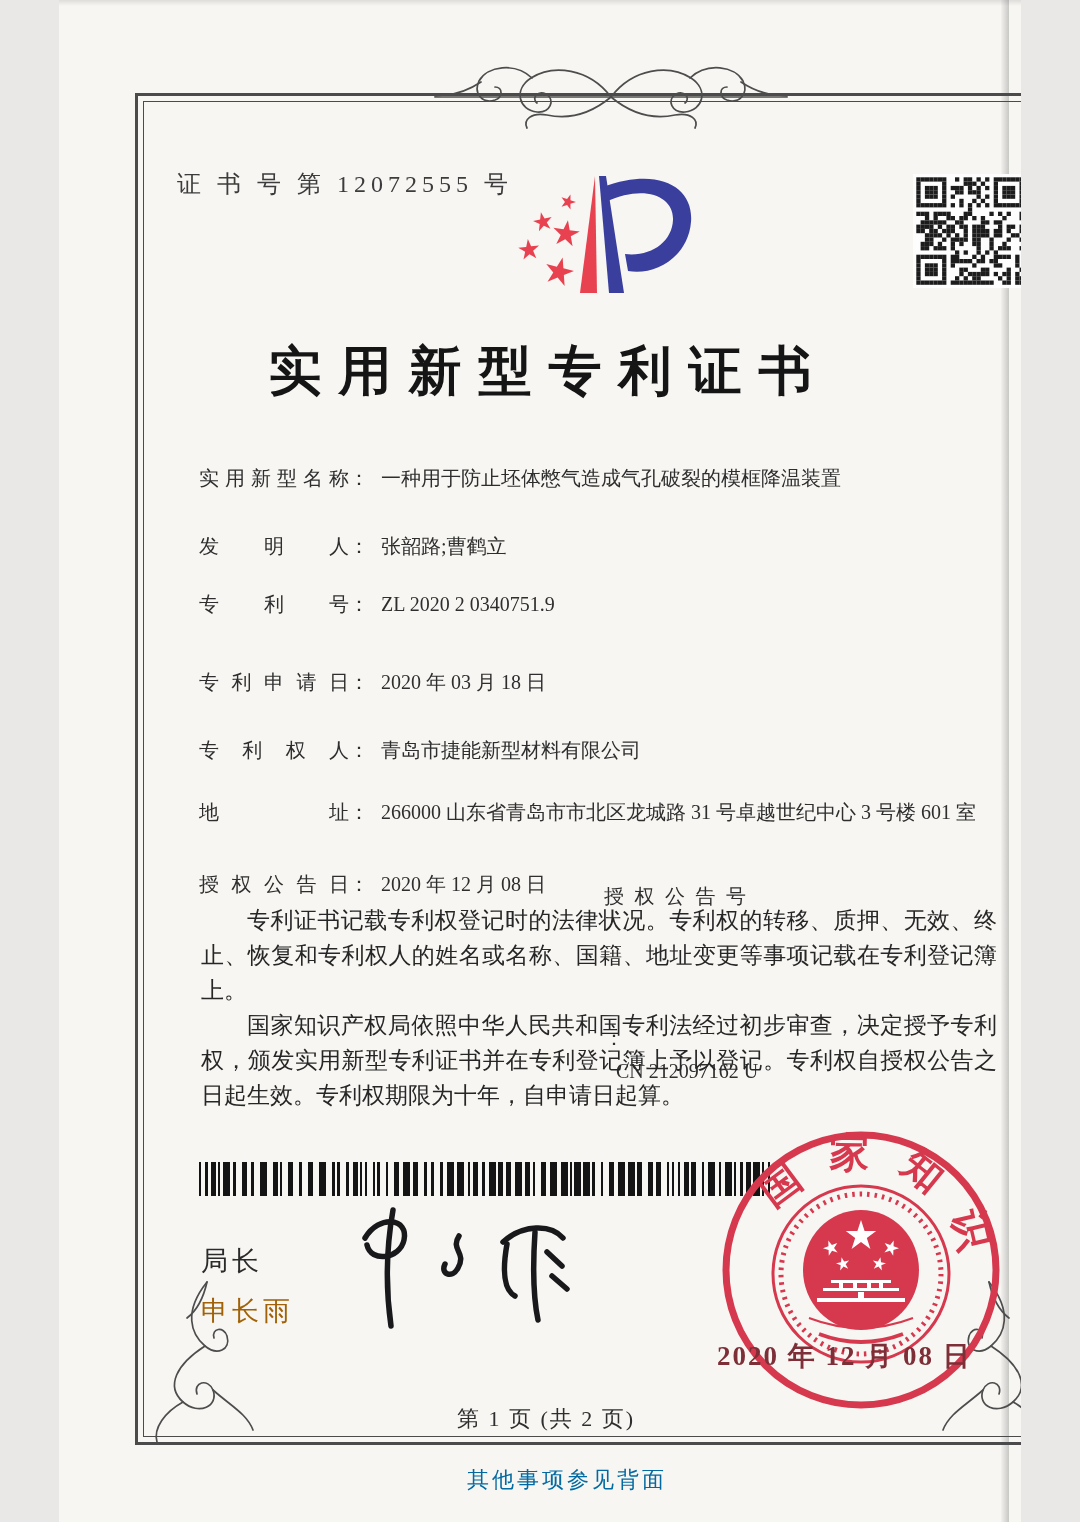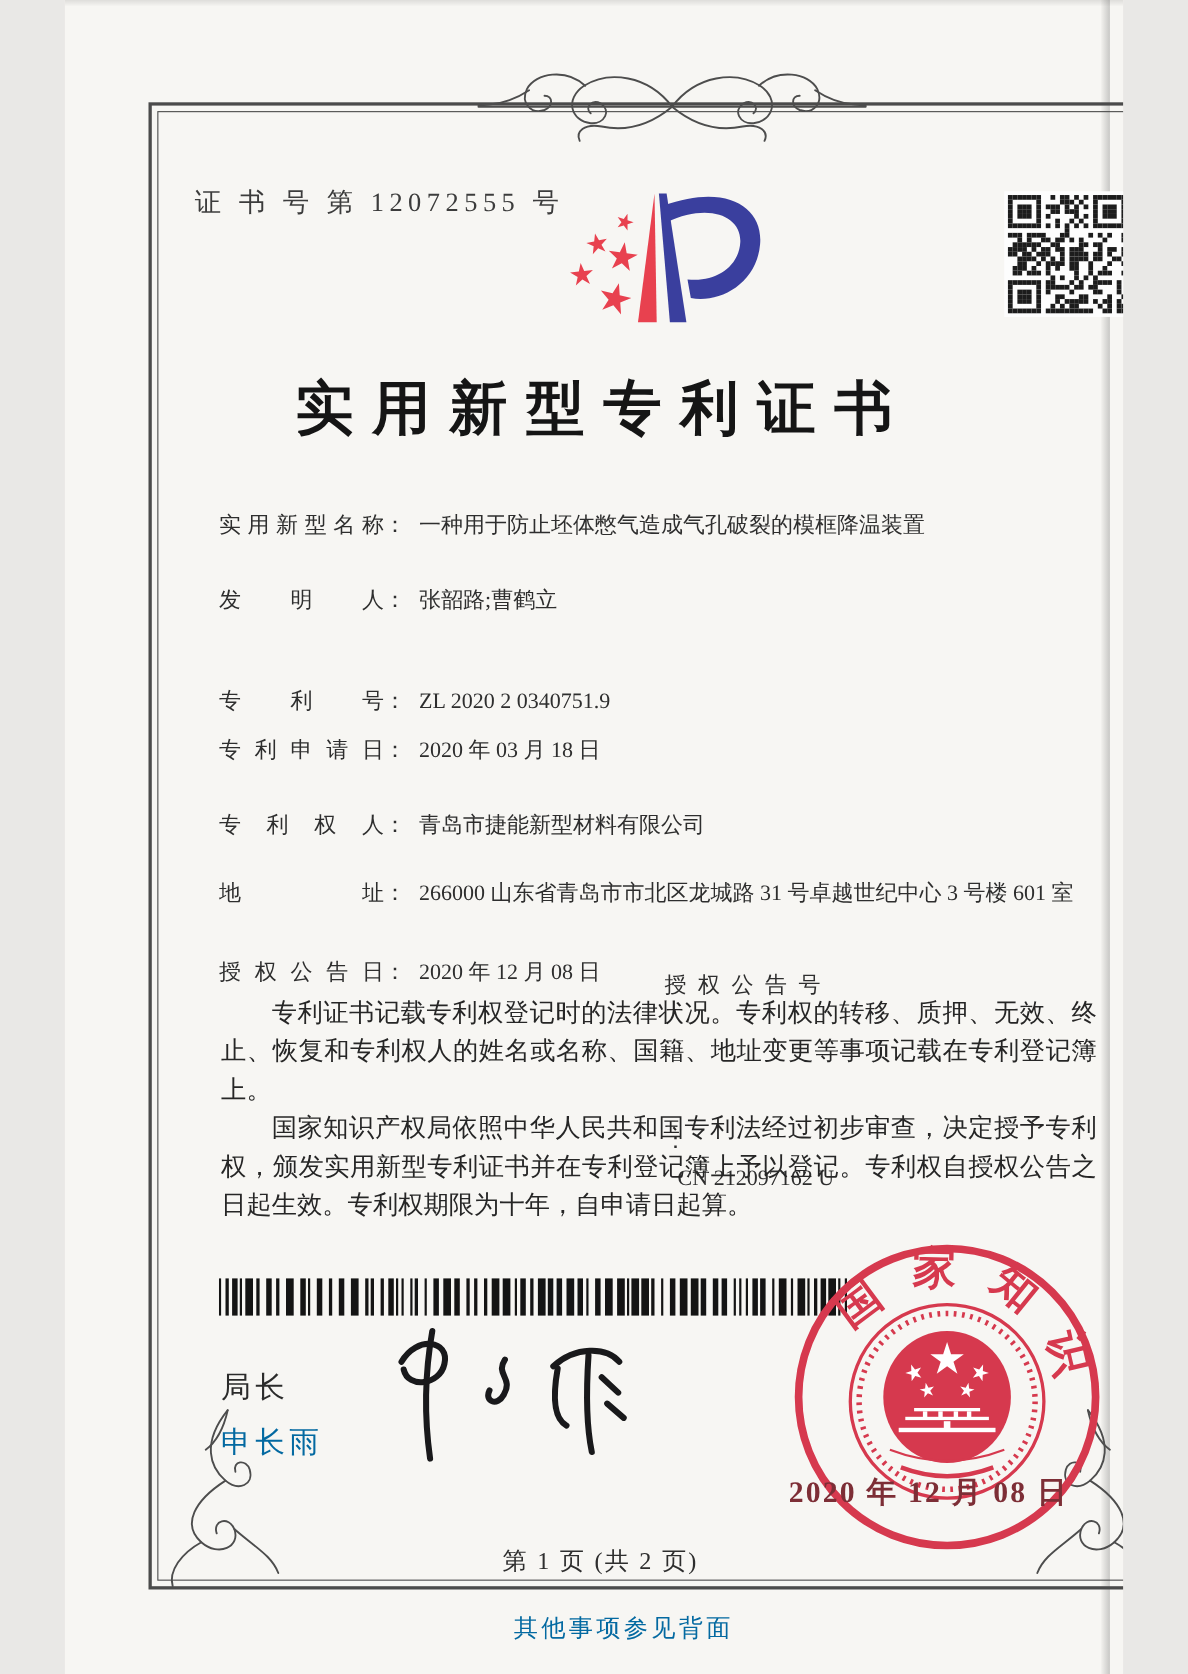--- a/index.html
+++ b/index.html
@@ -26,35 +26,35 @@
   .qr{position:absolute;left:854px;top:174px;background:#fdfdfd;}
 
   .title{position:absolute;left:0;right:0;top:336px;text-align:center;
     font-size:53px;font-weight:700;color:#151515;letter-spacing:17px;text-indent:17px;}
 
   .frow{position:absolute;left:140px;width:810px;display:flex;align-items:flex-start;
     font-size:20px;line-height:33px;color:#2e2e2e;}
   .flabel{width:150px;flex:0 0 150px;text-align:justify;text-align-last:justify;color:#2e2e2e;}
   .fcolon{flex:0 0 auto;}
   .fvalue{margin-left:12px;}
-  .r1{top:462px;} .r2{top:530px;} .r3{top:622px;align-items:flex-end;} .r4{top:666px;}
+  .r1{top:462px;} .r2{top:530px;} .r3{top:588px;align-items:flex-end;} .r4{top:666px;}
   .r5{top:734px;} .r6{top:796px;} .r7{top:868px;}
   .r6 .fvalue{width:618px;}
   .pair2{position:absolute;left:405px;top:12px;display:flex;flex-direction:column;}
   .pair2 .flabel{width:142px;flex:0 0 142px;}
 
   .body-text{position:absolute;left:142px;top:903px;width:796px;
     font-size:23px;line-height:35px;text-align:justify;color:#262626;}
   .body-text p{margin:0;text-indent:2em;}
 
   .barcode{position:absolute;left:140px;top:1162px;}
 
   .chief-label{position:absolute;left:142px;top:1243px;font-size:27px;color:#2b2b2b;
     font-family:Liberation Mono, monospace;letter-spacing:4px;}
-  .chief-name{position:absolute;left:142px;top:1293px;font-size:27px;color:#0369a1;
+  .chief-name{position:absolute;left:142px;top:1293px;font-size:27px;color:#a16207;
     font-family:"Liberation Sans","DejaVu Sans",sans-serif;letter-spacing:4px;}
   .signature{position:absolute;left:272px;top:1196px;}
 
   .seal{position:absolute;left:652px;top:1122px;}
   .seal-date{position:absolute;left:658px;top:1338px;font-size:27px;color:#7d2e36;
     letter-spacing:2px;font-weight:600;}
 
   .page-indicator{position:absolute;left:12px;right:0;top:1404px;text-align:center;
     font-size:22px;color:#2e2e2e;letter-spacing:2px;}
   .back-note{position:absolute;left:408px;top:1465px;font-size:22px;color:#0369a1;letter-spacing:3px;}

